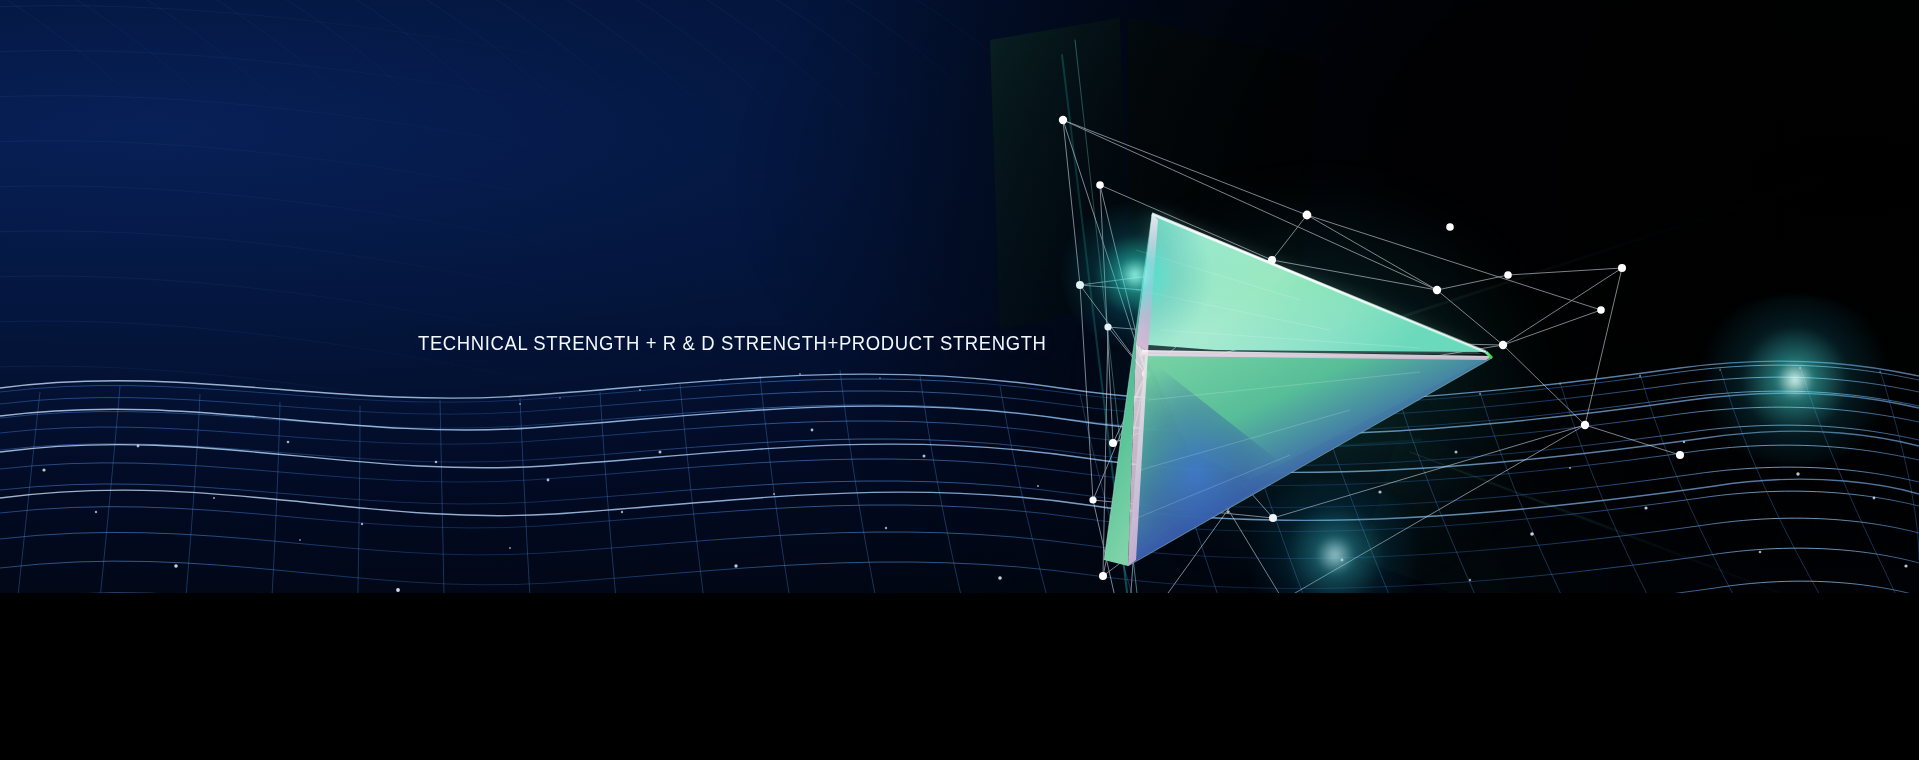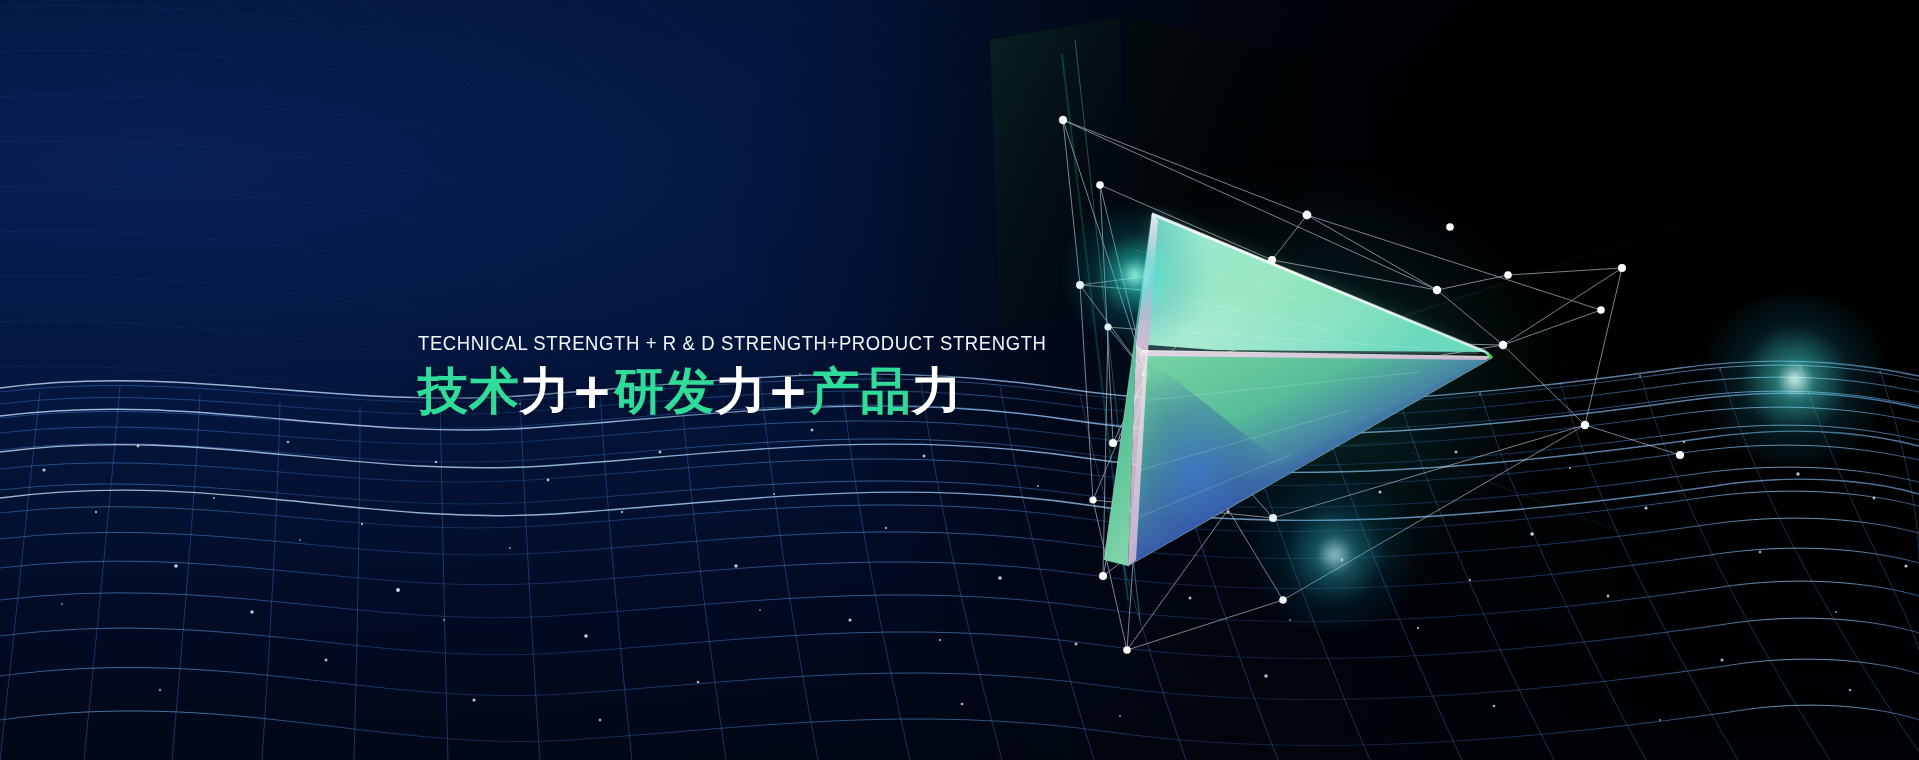--- a/index.html
+++ b/index.html
@@ -8,21 +8,21 @@
     padding: 0;
     background: #000;
   }
   body {
     font-family: "Liberation Sans", "DejaVu Sans", sans-serif;
   }
 
   #banner {
     position: relative;
     width: 1919px;
-    height: 760px;
+    height: 593px;
     overflow: hidden;
     background: #404040;
   }
 
   .layer {
     position: absolute;
     inset: 0;
     pointer-events: none;
   }
 
@@ -567,16 +567,15 @@
       <path d="M1132,520 L1290,455"></path>
     </g>
   </svg>
 
   <div class="flare" id="flare-beam"></div>
   <div class="flare" id="flare-right"></div>
   <div class="flare" id="flare-lowleft"></div>
 
   <div id="text-block">
     <div id="eyebrow">TECHNICAL STRENGTH + R &amp; D STRENGTH+PRODUCT STRENGTH</div>
-    <div id="headline"><span class="seg-green">技术</span><span class="seg-white">力</span><span class="seg-plus">+</span><span class="seg-green">研发</span><span class="seg-white">力</span><span class="seg-plus">+</span><span class="seg-green">产品</span><span class="seg-white">力</span></div>
   </div>
 
 </div>
 
 </body></html>

